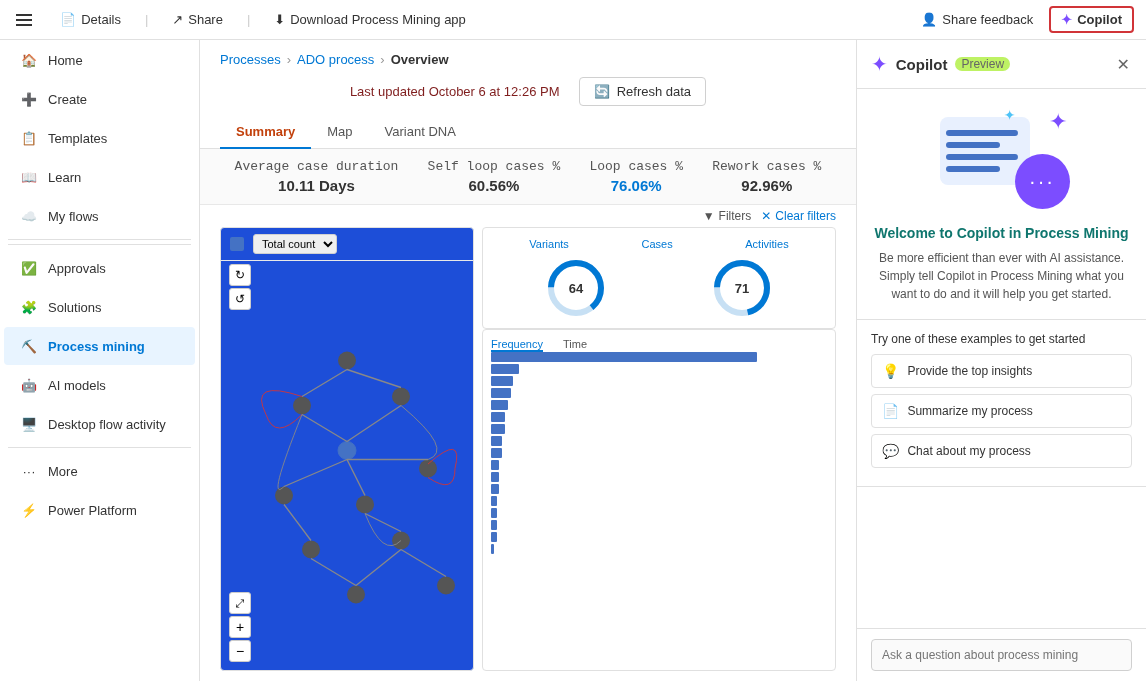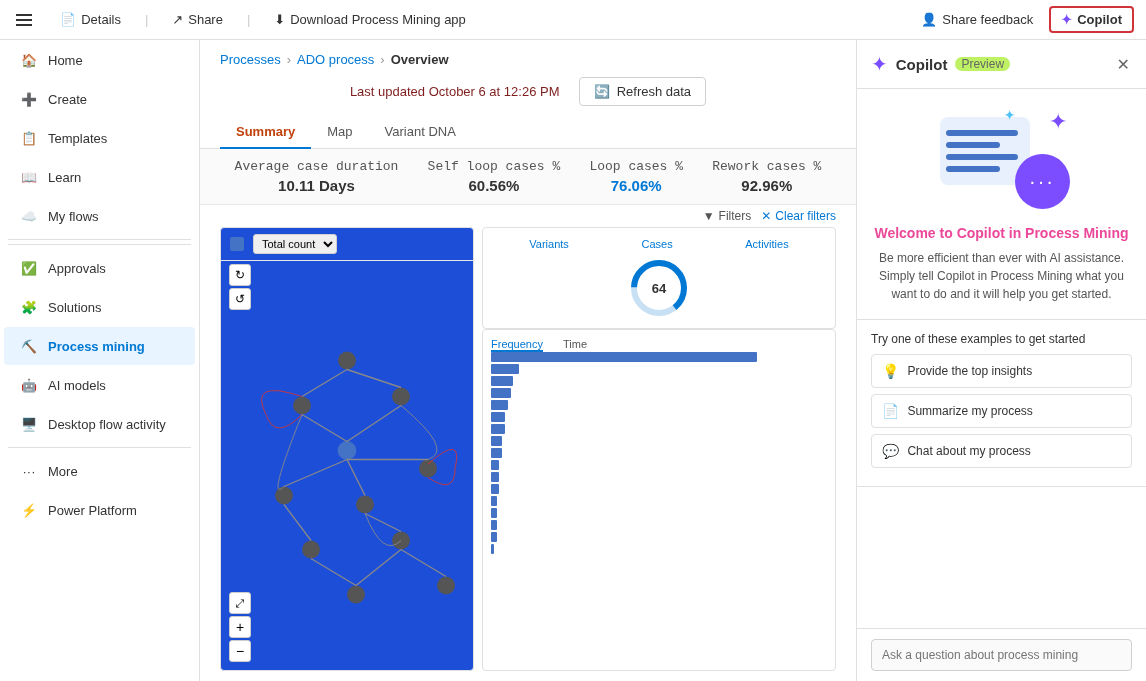--- a/index.html
+++ b/index.html
@@ -155,21 +155,21 @@
     .copilot-preview { font-size: 12px; color: #666; background: #bef264; padding: 0 6px; border-radius: 10px; }
     .copilot-close { cursor: pointer; color: #666; font-size: 16px; padding: 2px; }
 
     .copilot-welcome {
       display: flex; flex-direction: column; align-items: center;
       padding: 16px; border-bottom: 1px solid #e0e0e0;
     }
     .copilot-illustration {
       width: 140px; height: 110px; position: relative; margin-bottom: 10px;
     }
-    .copilot-welcome h3 { font-size: 14px; font-weight: 700; color: #ec4899; text-align: center; margin-bottom: 8px; }
+    .copilot-welcome h3 { font-size: 14px; font-weight: 700; color: #0f766e; text-align: center; margin-bottom: 8px; }
     .copilot-welcome p { font-size: 12px; color: #555; text-align: center; line-height: 1.5; }
 
     .copilot-examples { padding: 12px 14px; border-bottom: 1px solid #e0e0e0; }
     .copilot-examples-title { font-size: 12px; color: #333; margin-bottom: 8px; font-weight: 500; }
     .example-btn {
       display: flex; align-items: center; gap: 8px; width: 100%;
       border: 1px solid #e0e0e0; border-radius: 4px; padding: 8px 10px;
       cursor: pointer; background: #fff; font-size: 12px; color: #333;
       margin-bottom: 6px; text-align: left;
     }
@@ -417,20 +417,27 @@
             <span class="donut-label variants">Variants</span>
             <span class="donut-label cases">Cases</span>
             <span class="donut-label activities">Activities</span>
           </div>
           <div class="donuts-row" id="donuts-container">
               <div class="donut-wrap">
     <svg class="donut-svg" viewBox="0 0 60 60">
       <circle cx="30" cy="30" r="25" fill="none" stroke="#c7e0f4" stroke-width="6"></circle>
       <circle cx="30" cy="30" r="25" fill="none" stroke="#0078d4" stroke-width="6" stroke-dasharray="100.53 56.55" stroke-dashoffset="39.269908169872416" transform="rotate(-90 30 30)"></circle>
       <text x="30" y="35" text-anchor="middle" font-size="13" font-weight="700" fill="#333">64</text>
+    </svg>
+  </div>
+              <div class="donut-wrap">
+    <svg class="donut-svg" viewBox="0 0 60 60">
+      <circle cx="30" cy="30" r="25" fill="none" stroke="#c7e0f4" stroke-width="6"></circle>
+      <circle cx="30" cy="30" r="25" fill="none" stroke="#0078d4" stroke-width="6" stroke-dasharray="111.53 45.55" stroke-dashoffset="39.269908169872416" transform="rotate(-90 30 30)"></circle>
+      <text x="30" y="35" text-anchor="middle" font-size="13" font-weight="700" fill="#333">71</text>
     </svg>
   </div>
             </div>
         </div>
 
         <div class="variants-panel">
           <div class="variants-header">
             <span class="active">Frequency</span>
             <span>Time</span>
           </div>

